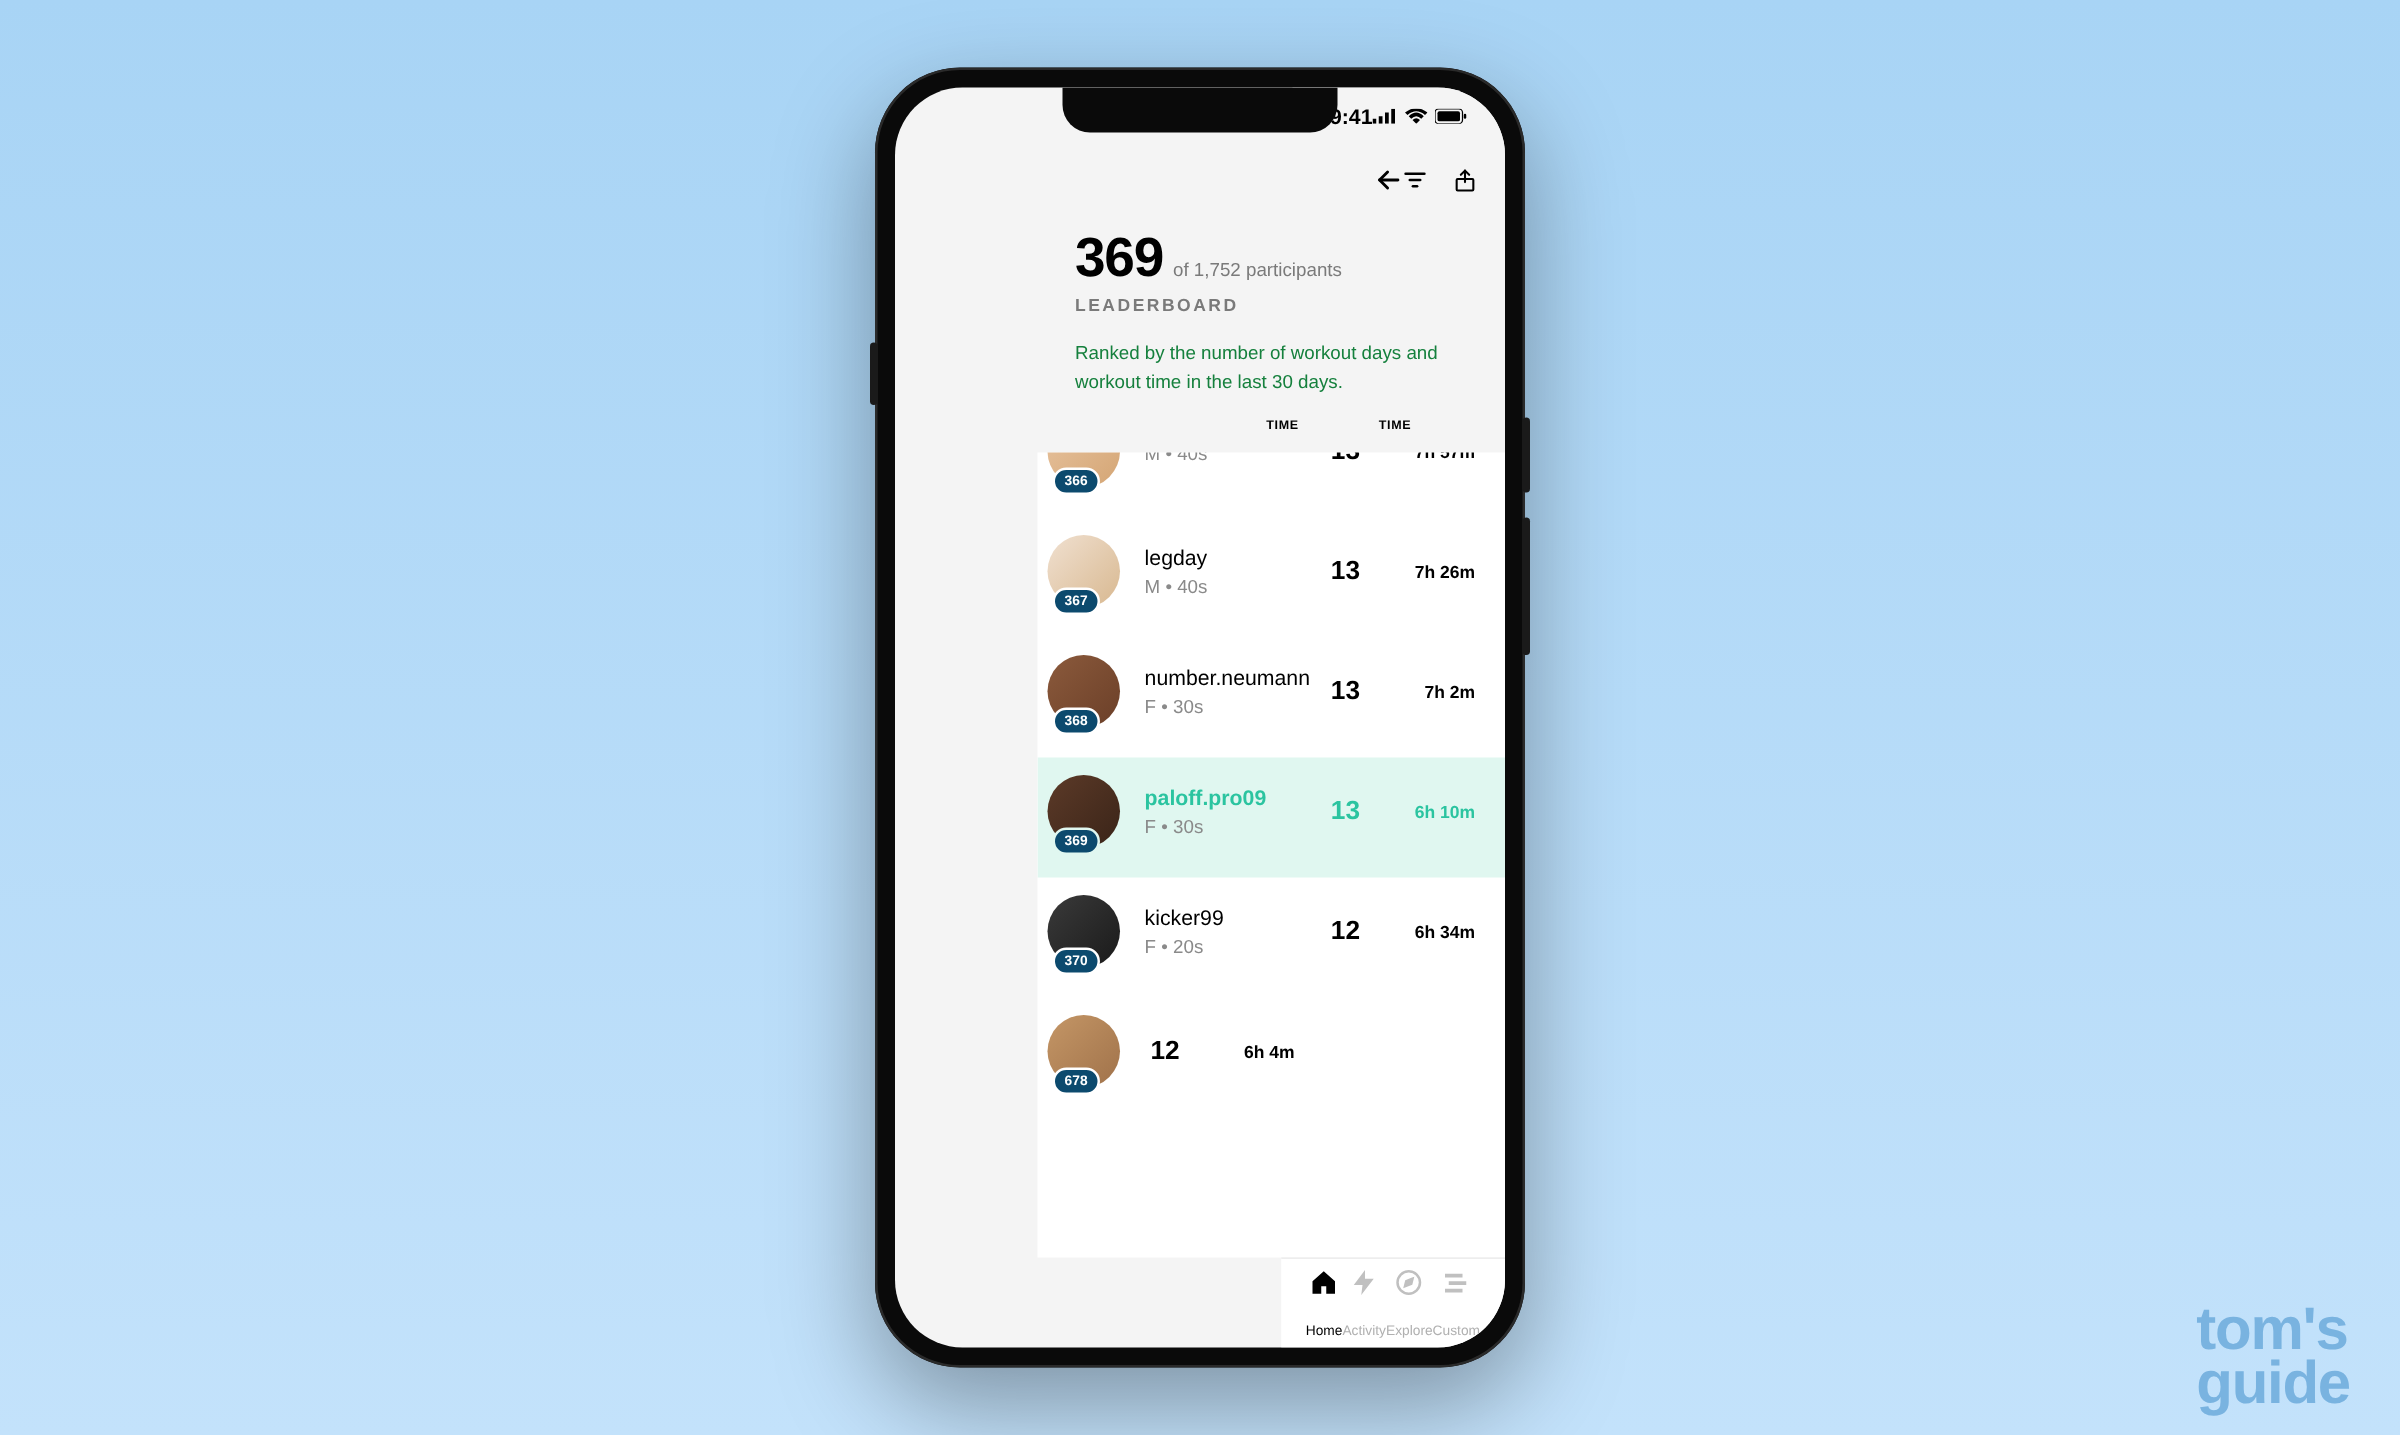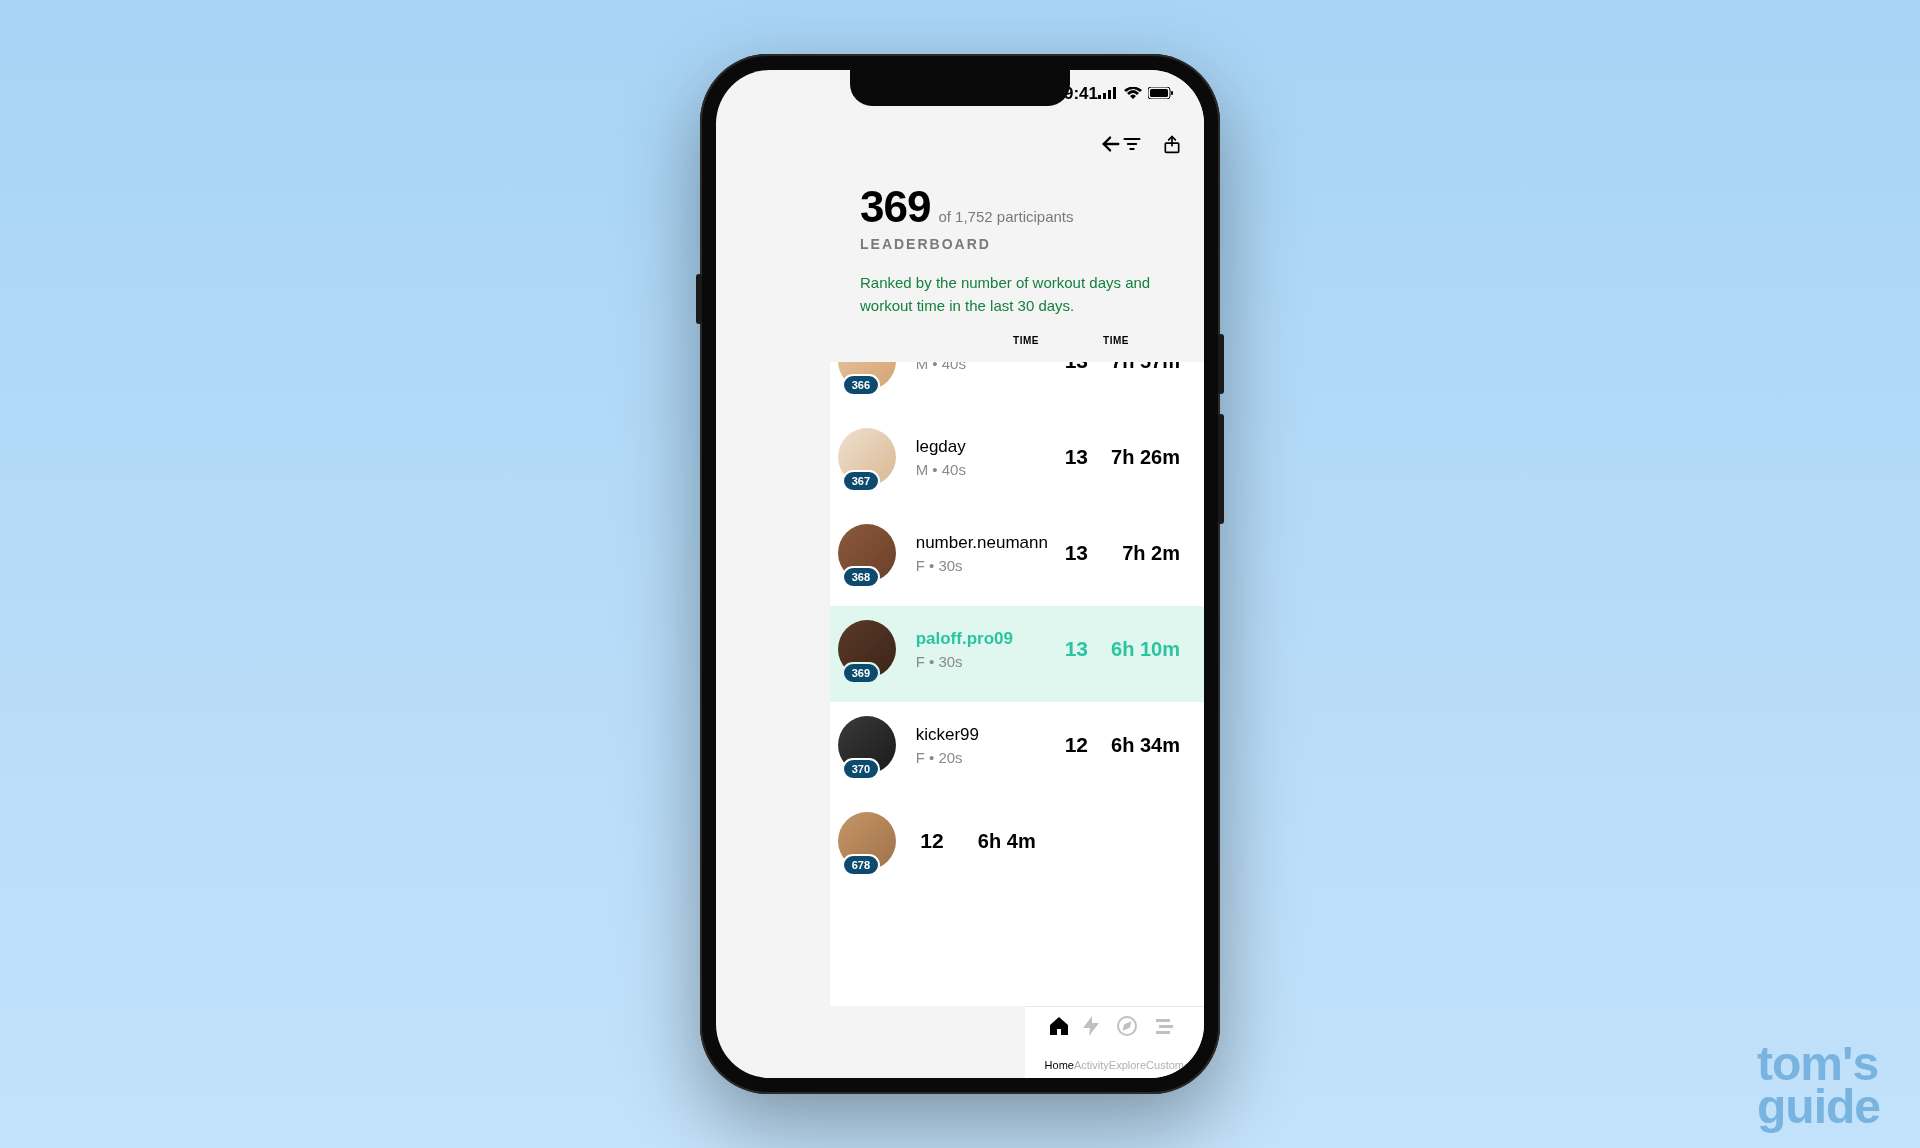--- a/index.html
+++ b/index.html
@@ -147,21 +147,21 @@
   font-weight: 700;
   padding: 3px 8px;
   border-radius: 11px;
   border: 2px solid #fff;
 }
 .row.highlight .rank-badge { border-color: #e0f7f0; }
 .user-info { flex: 1; padding-left: 12px; }
 .username { font-size: 17px; font-weight: 500; color: #000; }
 .user-meta { font-size: 15px; color: #8a8a8a; margin-top: 4px; }
 .days-val { width: 40px; text-align: right; font-size: 21px; font-weight: 800; color: #000; }
-.time-val { width: 92px; text-align: right; font-size: 20px; font-weight: 800; color: #000; }
+.time-val { width: 92px; text-align: right; font-size: 14px; font-weight: 800; color: #000; }
 .row.highlight .days-val,
 .row.highlight .time-val,
 .row.highlight .username { color: #2bc4a0; }
 .row.highlight .username { font-weight: 600; }
 .tab-bar {
   height: 72px;
   background: #fff;
   border-top: 1px solid #e8e8e8;
   display: flex;
   justify-content: space-around;

